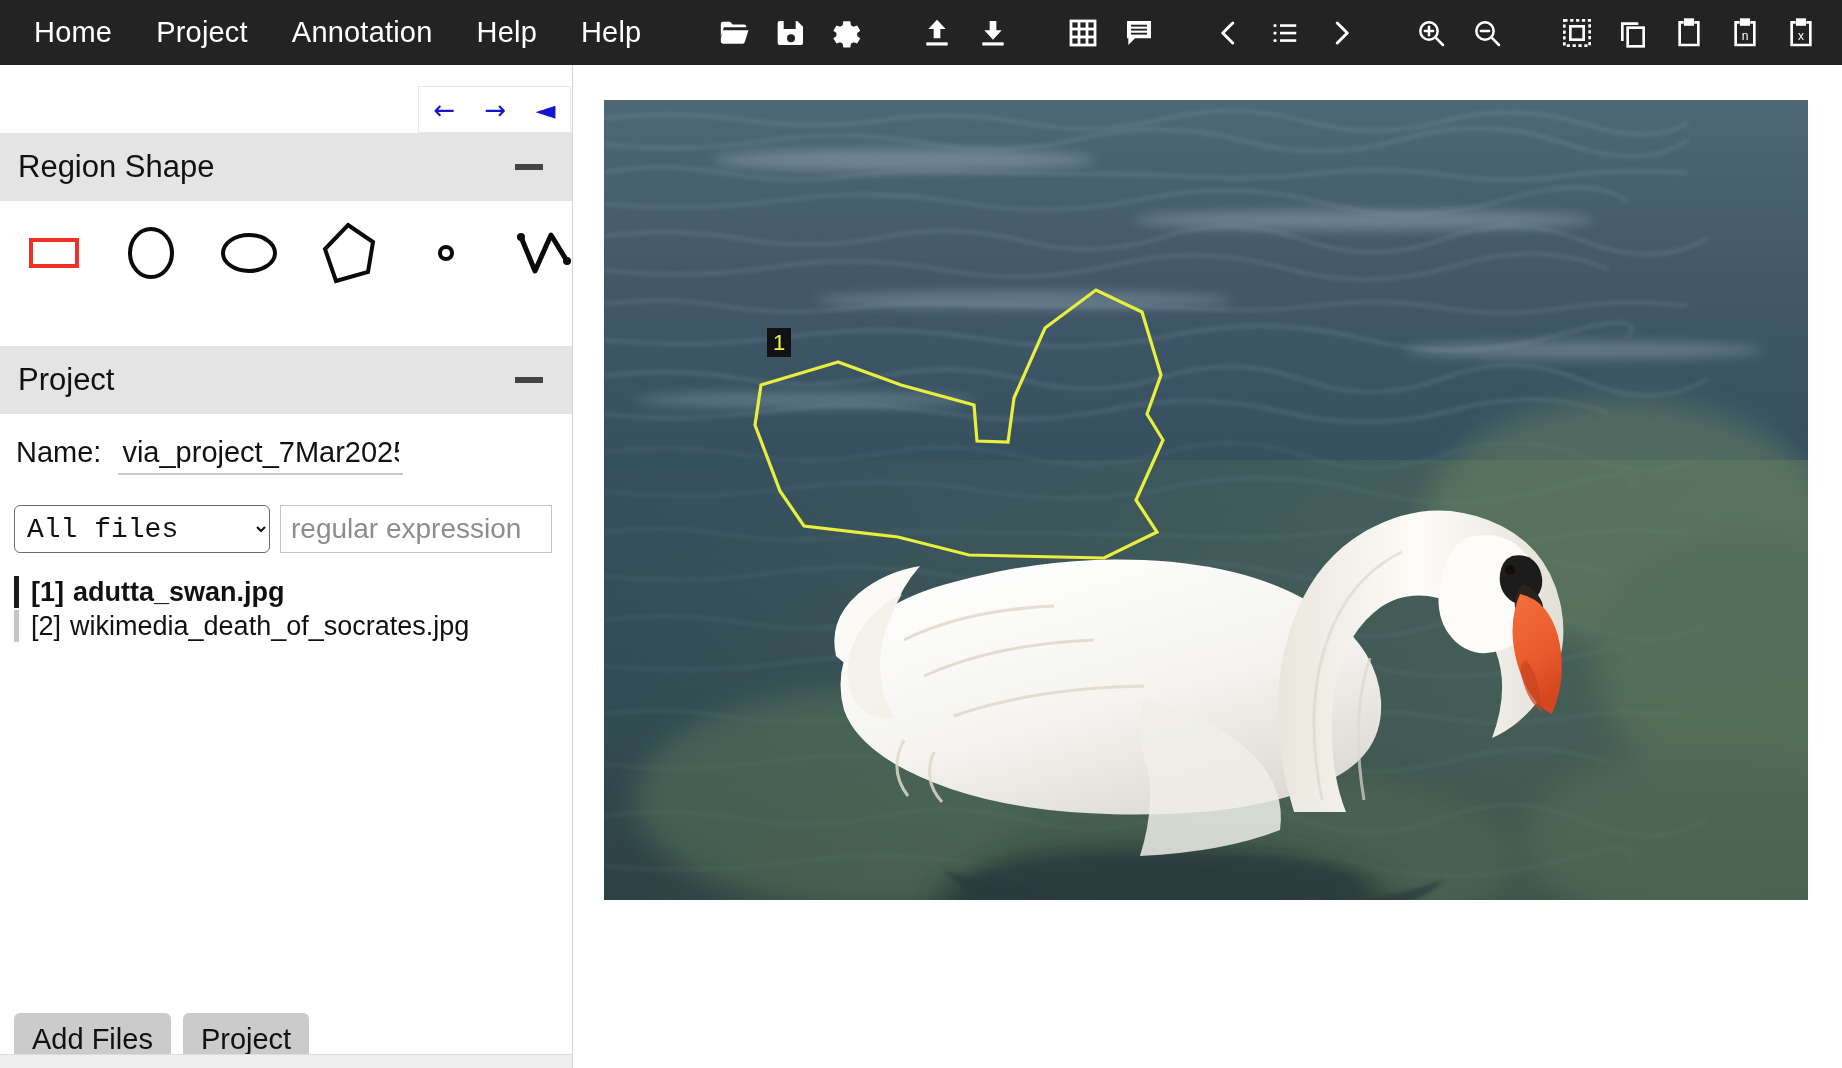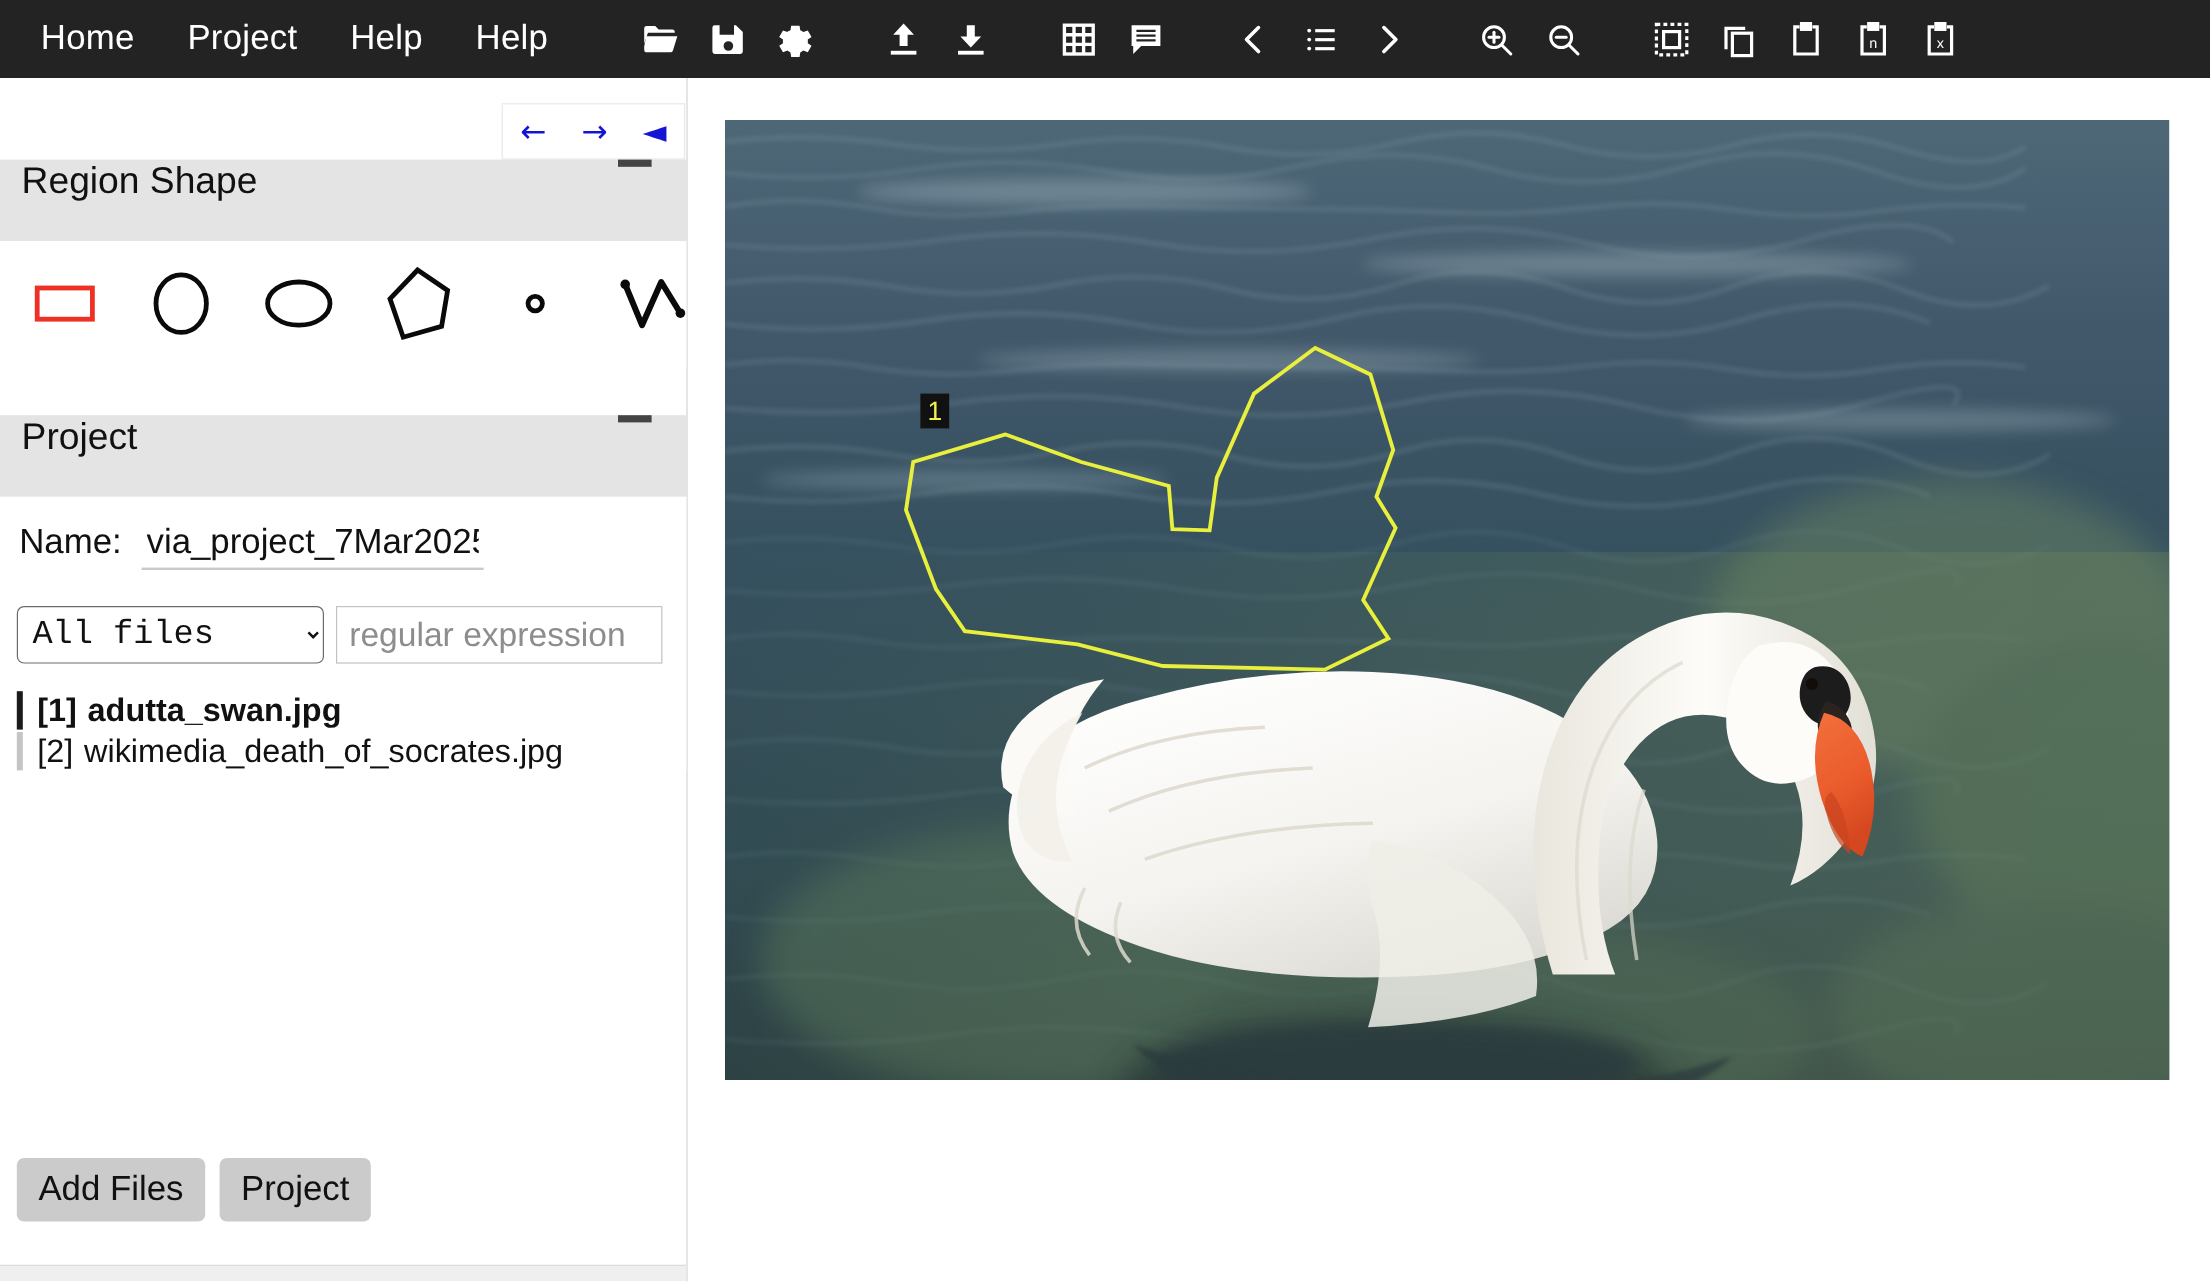--- a/index.html
+++ b/index.html
@@ -62,21 +62,21 @@
     line-height: 1;
     cursor: pointer;
     padding: 2px 6px;
     font-family: "DejaVu Sans", sans-serif;
   }
 
   
   .panel-head {
     background: #e4e4e4;
     height: 68px;
-    display: flex; align-items: flex-start; justify-content: space-between;
+    display: flex; align-items: center; justify-content: space-between;
     padding: 0 20px 0 18px;
     cursor: pointer;
   }
   .panel-title { font-size: 31px; color: #111111; }
   .panel-toggle {
     width: 28px; height: 6px;
     background: #444444;
     margin-right: 10px;
   }
 
@@ -141,21 +141,21 @@
     font-size: 27px;
     color: #111;
     cursor: pointer;
   }
   .file-bar { width: 5px; height: 32px; background: #c5c5c5; margin-right: 12px; flex: 0 0 auto; }
   .file-item.selected .file-bar { background: #1a1a1a; }
   .file-item.selected .file-name { font-weight: bold; }
   .file-name { white-space: nowrap; }
 
   #file-actions {
-    position: absolute; left: 14px; top: 900px;
+    position: absolute; left: 14px; top: 948px;
     display: flex; gap: 12px;
   }
   .btn {
     background: #cbcbcb;
     border: none; border-radius: 6px;
     font-size: 29px;
     font-family: "Liberation Sans", sans-serif;
     color: #111;
     padding: 10px 18px;
     cursor: pointer;
@@ -193,20 +193,21 @@
   }
 </style>
 </head>
 <body>
 
 <div id="app">
 
   <div id="menubar">
     <div class="menu-item">Home</div>
     <div class="menu-item">Project</div>
+    <div class="menu-item">Annotation</div>
     <div class="menu-item">Help</div>
     <div class="menu-item">Help</div>
 
     <div class="gap-lg"></div>
 
     <div class="tool-group">
       <div class="tool-btn">
         <svg width="34" height="34" viewBox="0 0 24 24" fill="#fff">
             <path d="M2 5.5A1.5 1.5 0 0 1 3.5 4h5l2 2h8A1.5 1.5 0 0 1 20 7.5V8H4.2L2 14.5V5.5z"></path>
             <path d="M3.2 10h18.3l-2.6 8.4a1.5 1.5 0 0 1-1.43 1.1H3.5A1.5 1.5 0 0 1 2 18V16l1.2-6z"></path>

